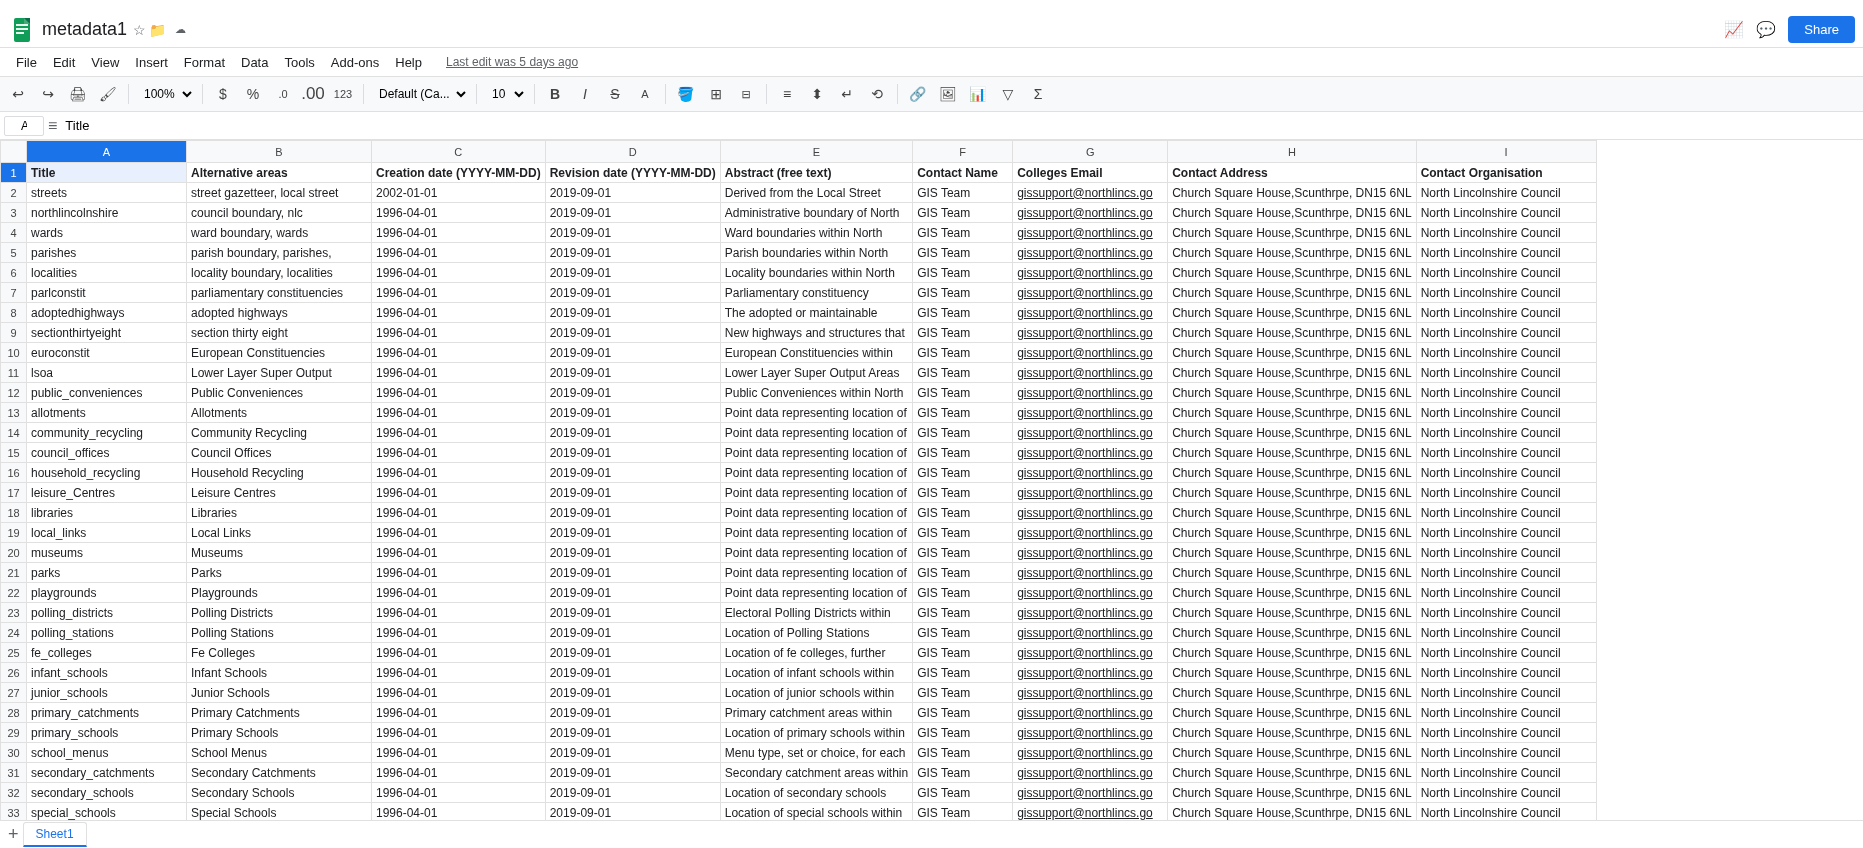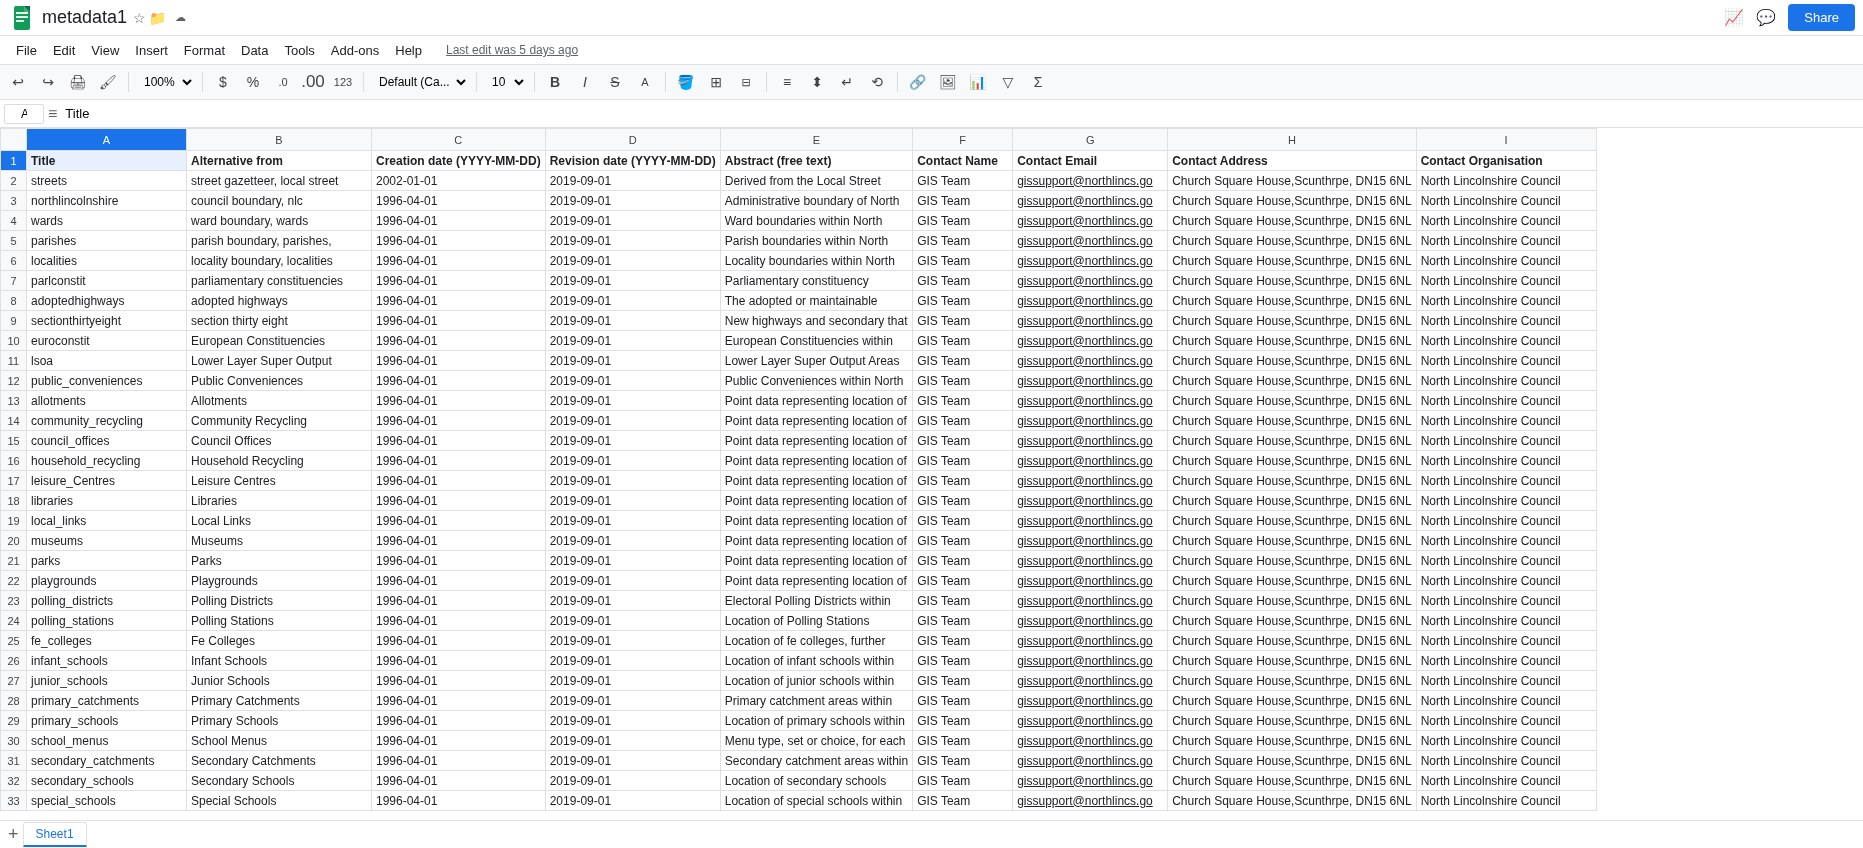--- a/index.html
+++ b/index.html
@@ -1,21 +1,21 @@
 <!DOCTYPE html>
 <html><head>
   <meta charset="utf-8">
   <style>
     * { box-sizing: border-box; margin: 0; padding: 0; }
     body { font-family: Arial, sans-serif; font-size: 12px; background: #fff; overflow: hidden; }
 
     
     #title-bar {
       display: flex; align-items: center; height: 36px; padding: 0 8px;
-      background: #fff; border-bottom: 1px solid #e0e0e0;
+      background: #fff; border-bottom: 1px solid #e0e0e0; margin-top: 12px;
     }
     #app-icon { width: 28px; height: 28px; margin-right: 6px; }
     #doc-title { font-size: 18px; color: #202124; margin-right: 6px; }
     #star-icon, #folder-icon { color: #5f6368; margin-right: 4px; cursor: pointer; font-size: 14px; }
     #cloud-save { font-size: 11px; color: #5f6368; margin-left: 8px; }
     #title-right { margin-left: auto; display: flex; align-items: center; gap: 12px; }
     #share-btn {
       background: #1a73e8; color: #fff; border: none; border-radius: 4px;
       padding: 6px 16px; font-size: 13px; cursor: pointer; display: flex; align-items: center; gap: 4px; text-align: center;
     }
@@ -224,26 +224,26 @@
         <th class="col-header col-f">F</th>
         <th class="col-header col-g">G</th>
         <th class="col-header col-h">H</th>
         <th class="col-header col-i">I</th>
       </tr>
     </thead>
     <tbody id="table-body">
     <tr class="header-row">
           <td class="row-header active">1</td>
           <td class="data-cell col-a selected-cell">Title</td>
-          <td class="data-cell col-b">Alternative from</td>
+          <td class="data-cell col-b">Alternative areas</td>
           <td class="data-cell col-c">Creation date (YYYY-MM-DD)</td>
           <td class="data-cell col-d">Revision date (YYYY-MM-DD)</td>
           <td class="data-cell col-e">Abstract (free text)</td>
           <td class="data-cell col-f">Contact Name</td>
-          <td class="data-cell col-g">Contact Email</td>
+          <td class="data-cell col-g">Colleges Email</td>
           <td class="data-cell col-h">Contact Address</td>
           <td class="data-cell col-i">Contact Organisation</td>
         </tr>
         <tr>
           <td class="row-header">2</td>
           <td class="data-cell col-a">streets</td>
           <td class="data-cell col-b">street gazetteer, local street</td>
           <td class="data-cell col-c">2002-01-01</td>
           <td class="data-cell col-d">2019-09-01</td>
           <td class="data-cell col-e">Derived from the Local Street</td>
@@ -323,21 +323,21 @@
           <td class="data-cell col-g link-cell">gissupport@northlincs.go</td>
           <td class="data-cell col-h">Church Square House,Scunthrpe, DN15 6NL</td>
           <td class="data-cell col-i">North Lincolnshire Council</td>
         </tr>
         <tr>
           <td class="row-header">9</td>
           <td class="data-cell col-a">sectionthirtyeight</td>
           <td class="data-cell col-b">section thirty eight</td>
           <td class="data-cell col-c">1996-04-01</td>
           <td class="data-cell col-d">2019-09-01</td>
-          <td class="data-cell col-e">New highways and secondary that</td>
+          <td class="data-cell col-e">New highways and structures that</td>
           <td class="data-cell col-f">GIS Team</td>
           <td class="data-cell col-g link-cell">gissupport@northlincs.go</td>
           <td class="data-cell col-h">Church Square House,Scunthrpe, DN15 6NL</td>
           <td class="data-cell col-i">North Lincolnshire Council</td>
         </tr>
         <tr>
           <td class="row-header">10</td>
           <td class="data-cell col-a">euroconstit</td>
           <td class="data-cell col-b">European Constituencies</td>
           <td class="data-cell col-c">1996-04-01</td>

